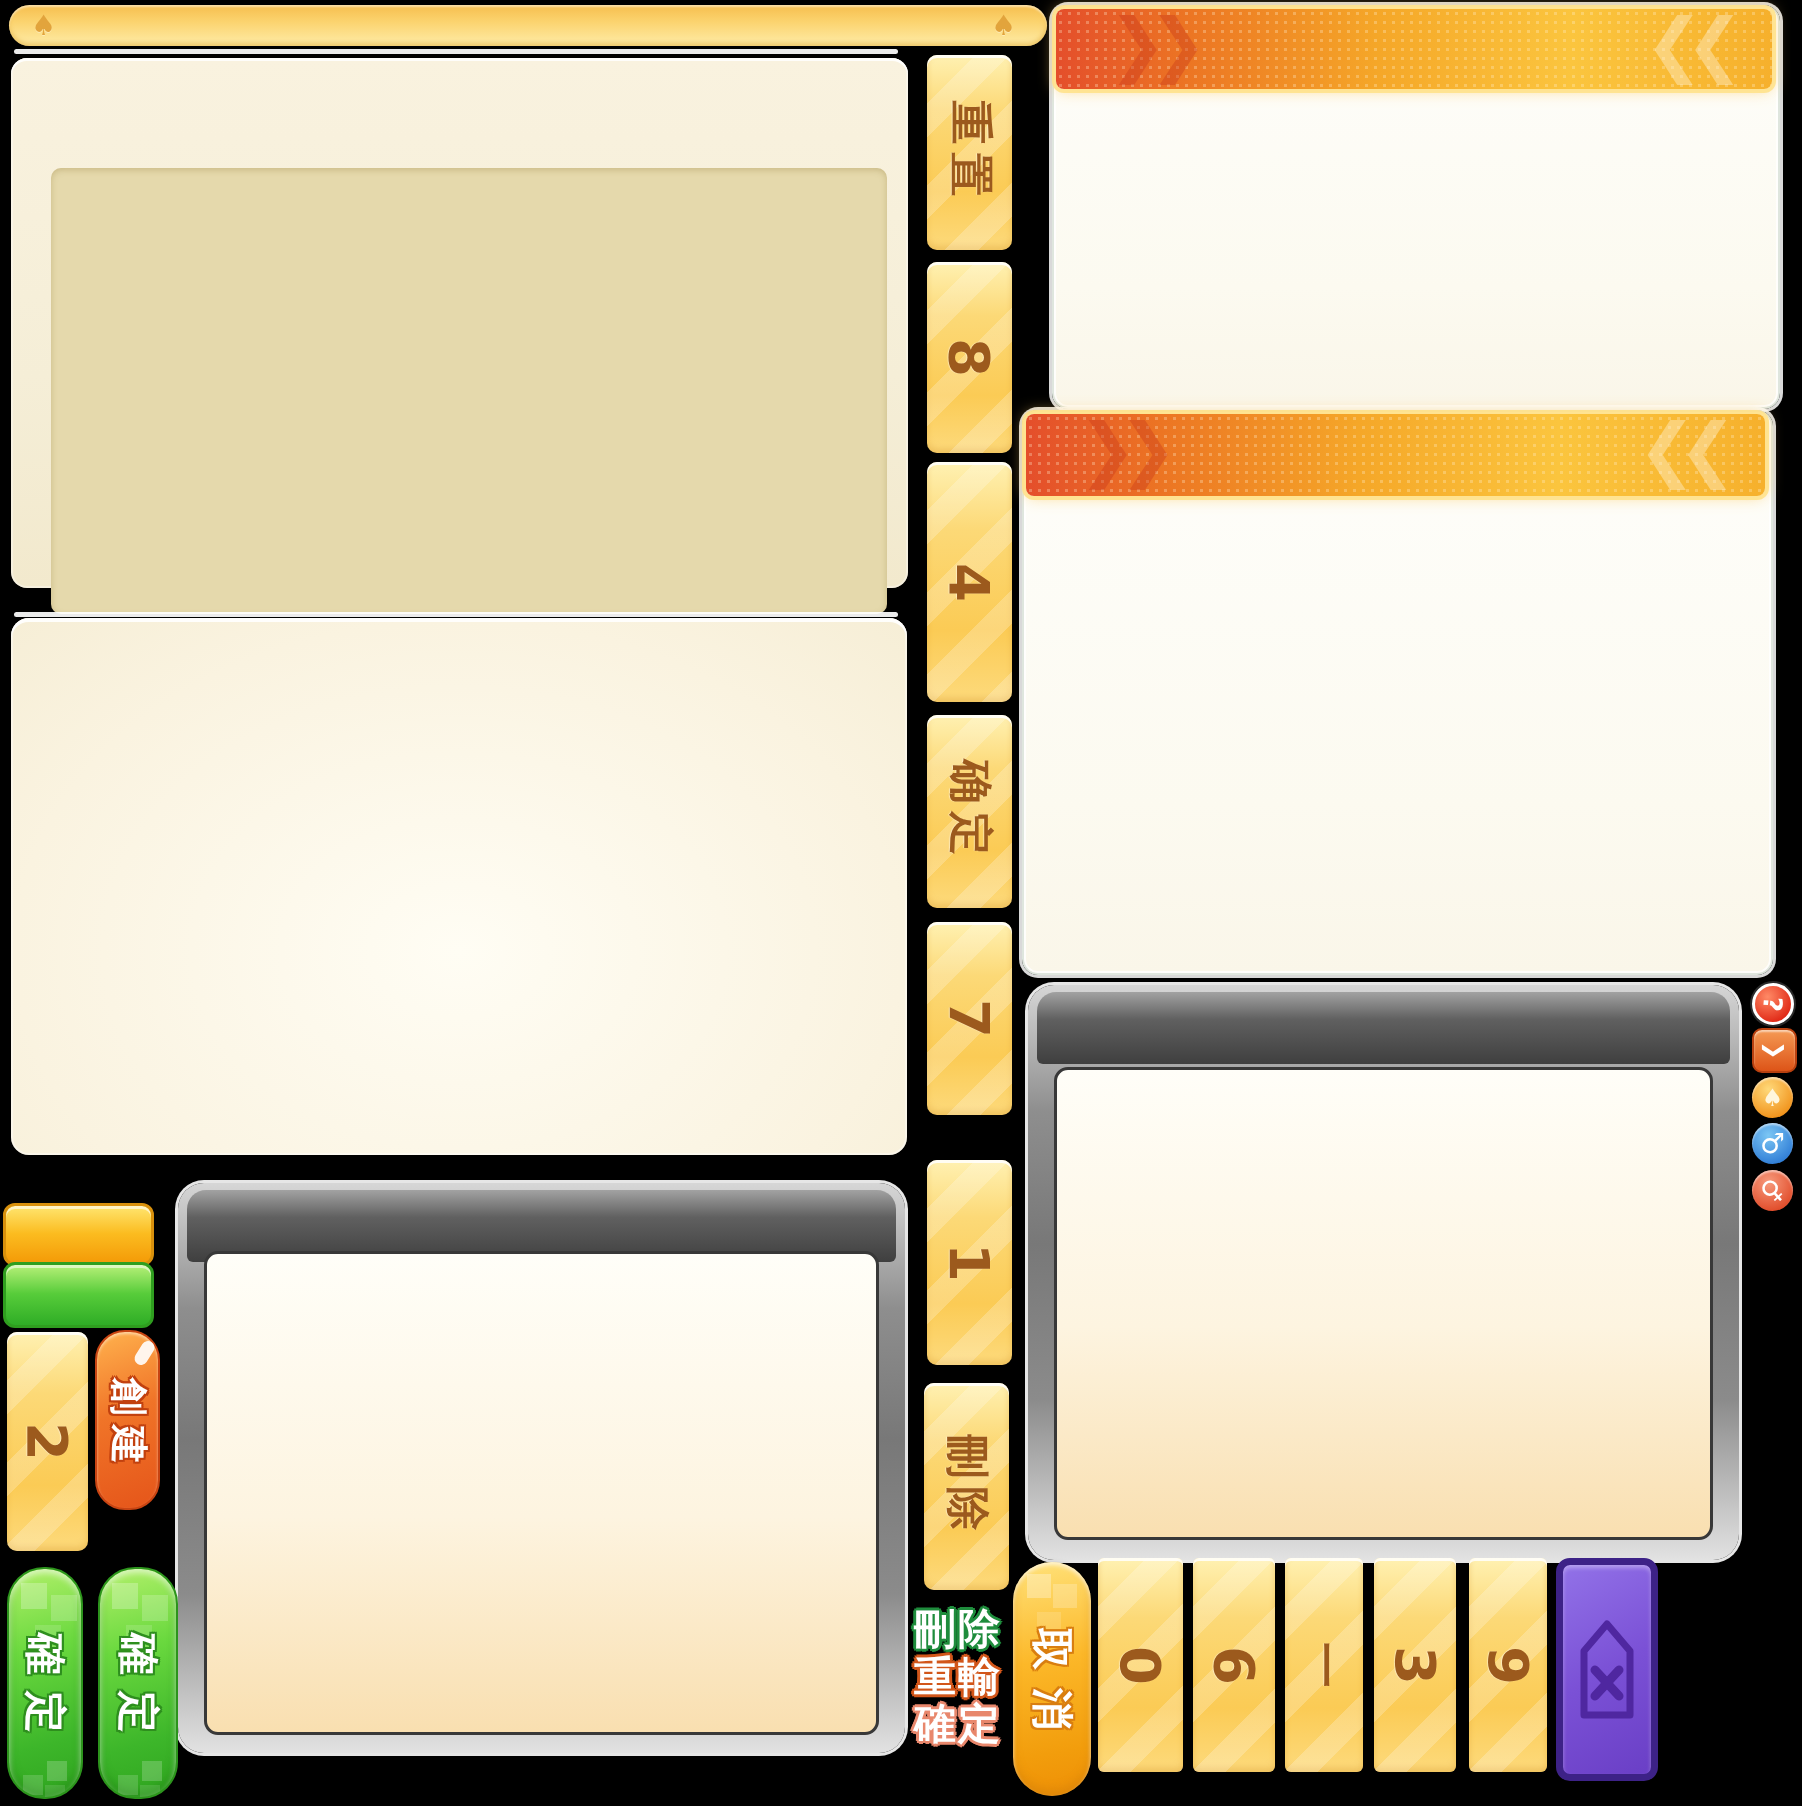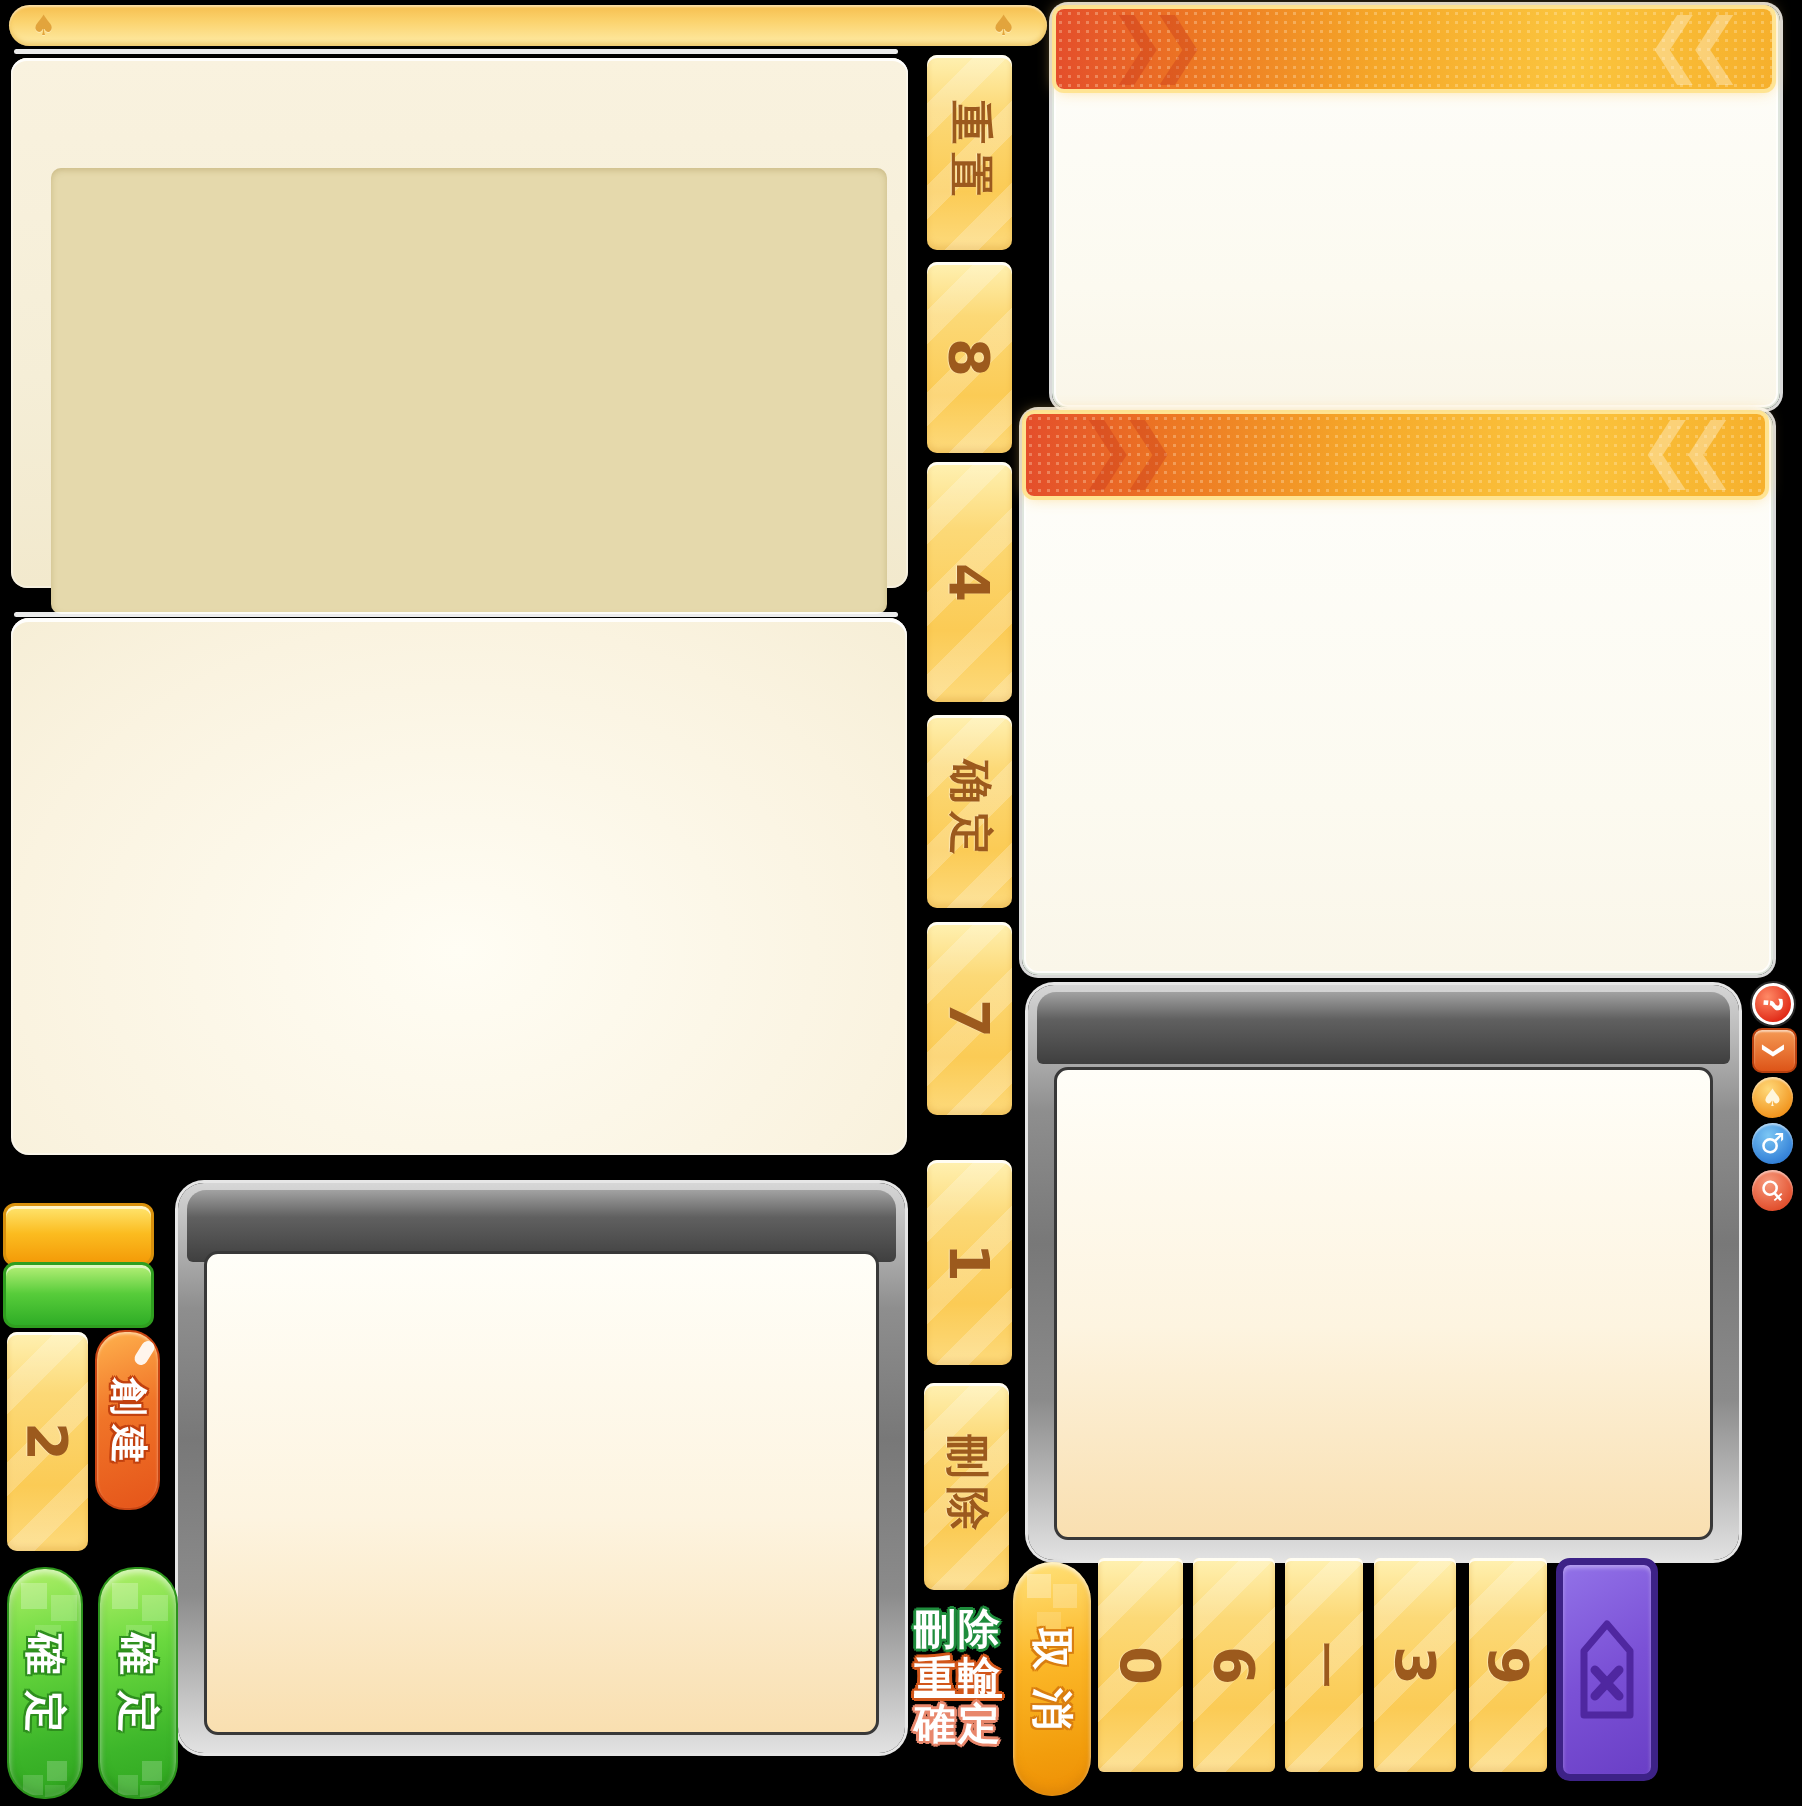--- a/index.html
+++ b/index.html
@@ -113,21 +113,21 @@
     background:rgba(255,255,255,.25);box-shadow:30px 12px rgba(255,255,255,.2),14px 42px rgba(255,255,255,.14);}
   .gpill::after{content:"";position:absolute;bottom:16px;right:14px;width:20px;height:20px;
     background:rgba(255,255,255,.2);box-shadow:-24px 14px rgba(255,255,255,.16),-2px 24px rgba(255,255,255,.12);}
   .gp1{left:7px;width:72px;} .gp2{left:98px;width:76px;}
   .outline-gr{text-shadow:-2px 0 #2e8f1e,2px 0 #2e8f1e,0 -2px #2e8f1e,0 2px #2e8f1e,-2px -2px #2e8f1e,2px 2px #2e8f1e,-2px 2px #2e8f1e,2px -2px #2e8f1e;}
   .pill-label{font-size:42px;letter-spacing:16px;padding-left:16px;}
 
   
   .stack{left:913px;width:90px;text-align:center;font-size:42px;font-weight:bold;color:#fff;letter-spacing:2px;}
   .t-del{top:1601px;text-shadow:-3px 0 #1e8c3c,3px 0 #1e8c3c,0 -3px #1e8c3c,0 3px #1e8c3c,-2px -2px #1e8c3c,2px 2px #1e8c3c,-2px 2px #1e8c3c,2px -2px #1e8c3c;}
-  .t-re{top:1649px;text-shadow:-3px 0 #d2561a,3px 0 #d2561a,0 -3px #d2561a,0 3px #d2561a,-2px -2px #d2561a,2px 2px #d2561a,-2px 2px #d2561a,2px -2px #d2561a;text-decoration:underline;}
+  .t-re{top:1649px;text-shadow:-3px 0 #d2561a,3px 0 #d2561a,0 -3px #d2561a,0 3px #d2561a,-2px -2px #d2561a,2px 2px #d2561a,-2px 2px #d2561a,2px -2px #d2561a;}
   .t-ok{top:1696px;text-shadow:-3px 0 #e8876c,3px 0 #e8876c,0 -3px #e8876c,0 3px #e8876c,-2px -2px #e8876c,2px 2px #e8876c,-2px 2px #e8876c,2px -2px #e8876c;}
 
   .cancel{left:1013px;top:1562px;width:78px;height:234px;border-radius:39px;
     background:linear-gradient(170deg,#ffe27a 0%,#fcb829 42%,#f29d0c 80%,#ee8f06 100%);
     display:flex;align-items:center;justify-content:center;overflow:hidden;
     box-shadow:inset 0 3px 4px rgba(255,255,255,.7),inset 0 -6px 10px rgba(200,120,10,.4),0 3px 6px rgba(0,0,0,.5);}
   .cancel::before{content:"";position:absolute;top:12px;left:14px;width:24px;height:24px;
     background:rgba(255,255,255,.3);box-shadow:26px 10px rgba(255,255,255,.22),10px 38px rgba(255,255,255,.15);}
   .outline-deep-or{text-shadow:-2px 0 #d97e10,2px 0 #d97e10,0 -2px #d97e10,0 2px #d97e10,-2px -2px #d97e10,2px 2px #d97e10,-2px 2px #d97e10,2px -2px #d97e10;}
 

